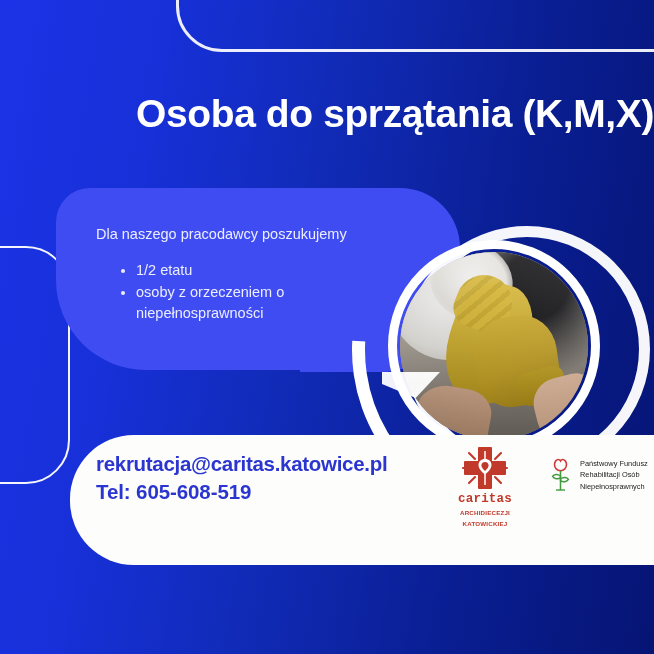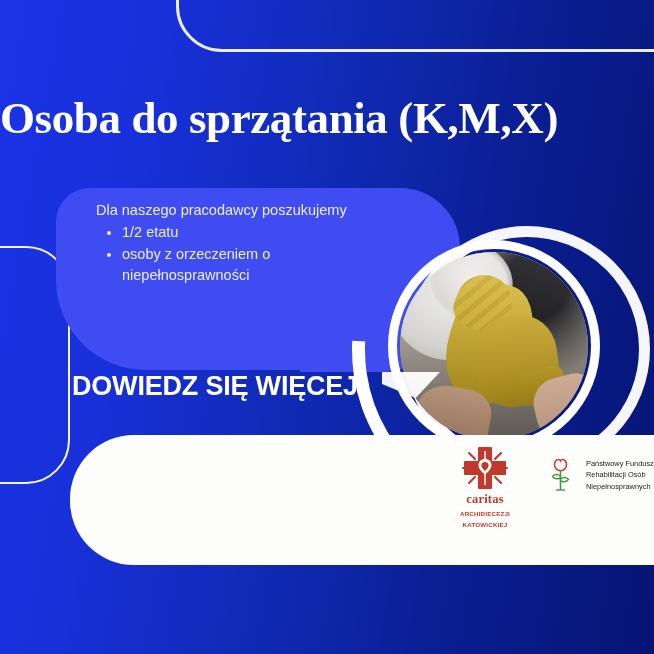--- a/index.html
+++ b/index.html
@@ -141,34 +141,34 @@
     position:absolute;left:382px;top:372px;
     width:58px;height:26px;
     background:#ffffff;
     clip-path:polygon(0 0,100% 0,58% 100%,0 46%);
     opacity:.95;
   }
 
   
   .title{
     position:absolute;left:0;right:0;top:92px;
-    text-align:left;color:#ffffff;
-    font-size:45px;font-weight:bold;letter-spacing:-.4px;font-family:Liberation Serif, serif;
+    text-align:right;color:#ffffff;
+    font-size:39px;font-weight:bold;letter-spacing:-.4px;
   }
   .subtitle{
     position:absolute;left:0;right:0;top:146px;
     text-align:center;color:#eef1ff;
     font-size:20px;font-style:italic;letter-spacing:.1px;
   }
 
   .body-text{
-    position:absolute;left:96px;top:200px;width:300px;
+    position:absolute;left:96px;top:224px;width:300px;
     color:#eceeff;font-size:14.5px;line-height:1.5;
   }
-  .body-list{margin:0;padding-left:26px;}
+  .body-list{margin:14px;padding-left:26px;}
   .body-list li{margin:0;padding:0;}
 
   .cta{
     position:absolute;left:72px;top:371px;
     color:#ffffff;font-size:27px;font-weight:bold;letter-spacing:-.2px;
   }
 
   
   .panel{
     position:absolute;left:70px;top:435px;
@@ -181,28 +181,28 @@
     color:#2b35cf;font-weight:bold;
   }
   .contact .email{font-size:20.5px;letter-spacing:-.3px;display:block;}
   .contact .phone{font-size:20.5px;letter-spacing:-.1px;display:block;margin-top:4px;}
 
   
   .caritas{position:absolute;left:452px;top:445px;width:66px;text-align:center;}
   .caritas .mark{width:52px;height:46px;margin:0 auto;display:block;}
   .caritas .word{
     font-size:12.5px;color:#c0392b;font-weight:bold;letter-spacing:.2px;margin-top:1px;
-    font-family:Liberation Serif, serif;
+    font-family:Liberation Mono, monospace;
   }
   .caritas .sub{
     font-size:6.2px;color:#c0392b;font-weight:bold;line-height:1.35;margin-top:3px;letter-spacing:.2px;
   }
 
   
-  .pfron{position:absolute;left:548px;top:458px;display:flex;align-items:center;gap:12px;}
+  .pfron{position:absolute;left:548px;top:458px;display:flex;align-items:center;gap:6px;}
   .pfron .tulip{width:26px;height:34px;display:block;}
   .pfron .txt{font-size:7.4px;color:#222;line-height:1.55;}
 </style>
 </head>
 <body>
 
 <div class="poster">
 
   <div class="top-line"></div>
 
@@ -232,24 +232,27 @@
 
   <div class="body-text">
     <div>Dla naszego pracodawcy poszukujemy</div>
     <ul class="body-list">
       <li>1/2 etatu</li>
       <li>osoby z orzeczeniem o niepełnosprawności</li>
     </ul>
   </div>
 
   <div class="arrow-tab"></div>
-  <div class="cta">DOWIEDZ SIĘ WIĘCEJ!</div>
 
   <div class="panel"></div>
 
+  <div class="contact">
+    <span class="email">rekrutacja@caritas.katowice.pl</span>
+    <span class="phone">Tel: 605-608-519</span>
+  </div>
 
   <div class="caritas">
     <svg class="mark" viewBox="0 0 52 46">
       <g fill="#c0392b">
         <rect x="19" y="2" width="14" height="42" rx="1"></rect>
         <rect x="5" y="16" width="42" height="14" rx="1"></rect>
       </g>
       <g stroke="#ffffff" stroke-width="1.5" fill="none">
         <path d="M26 6 L26 40"></path>
       </g>

